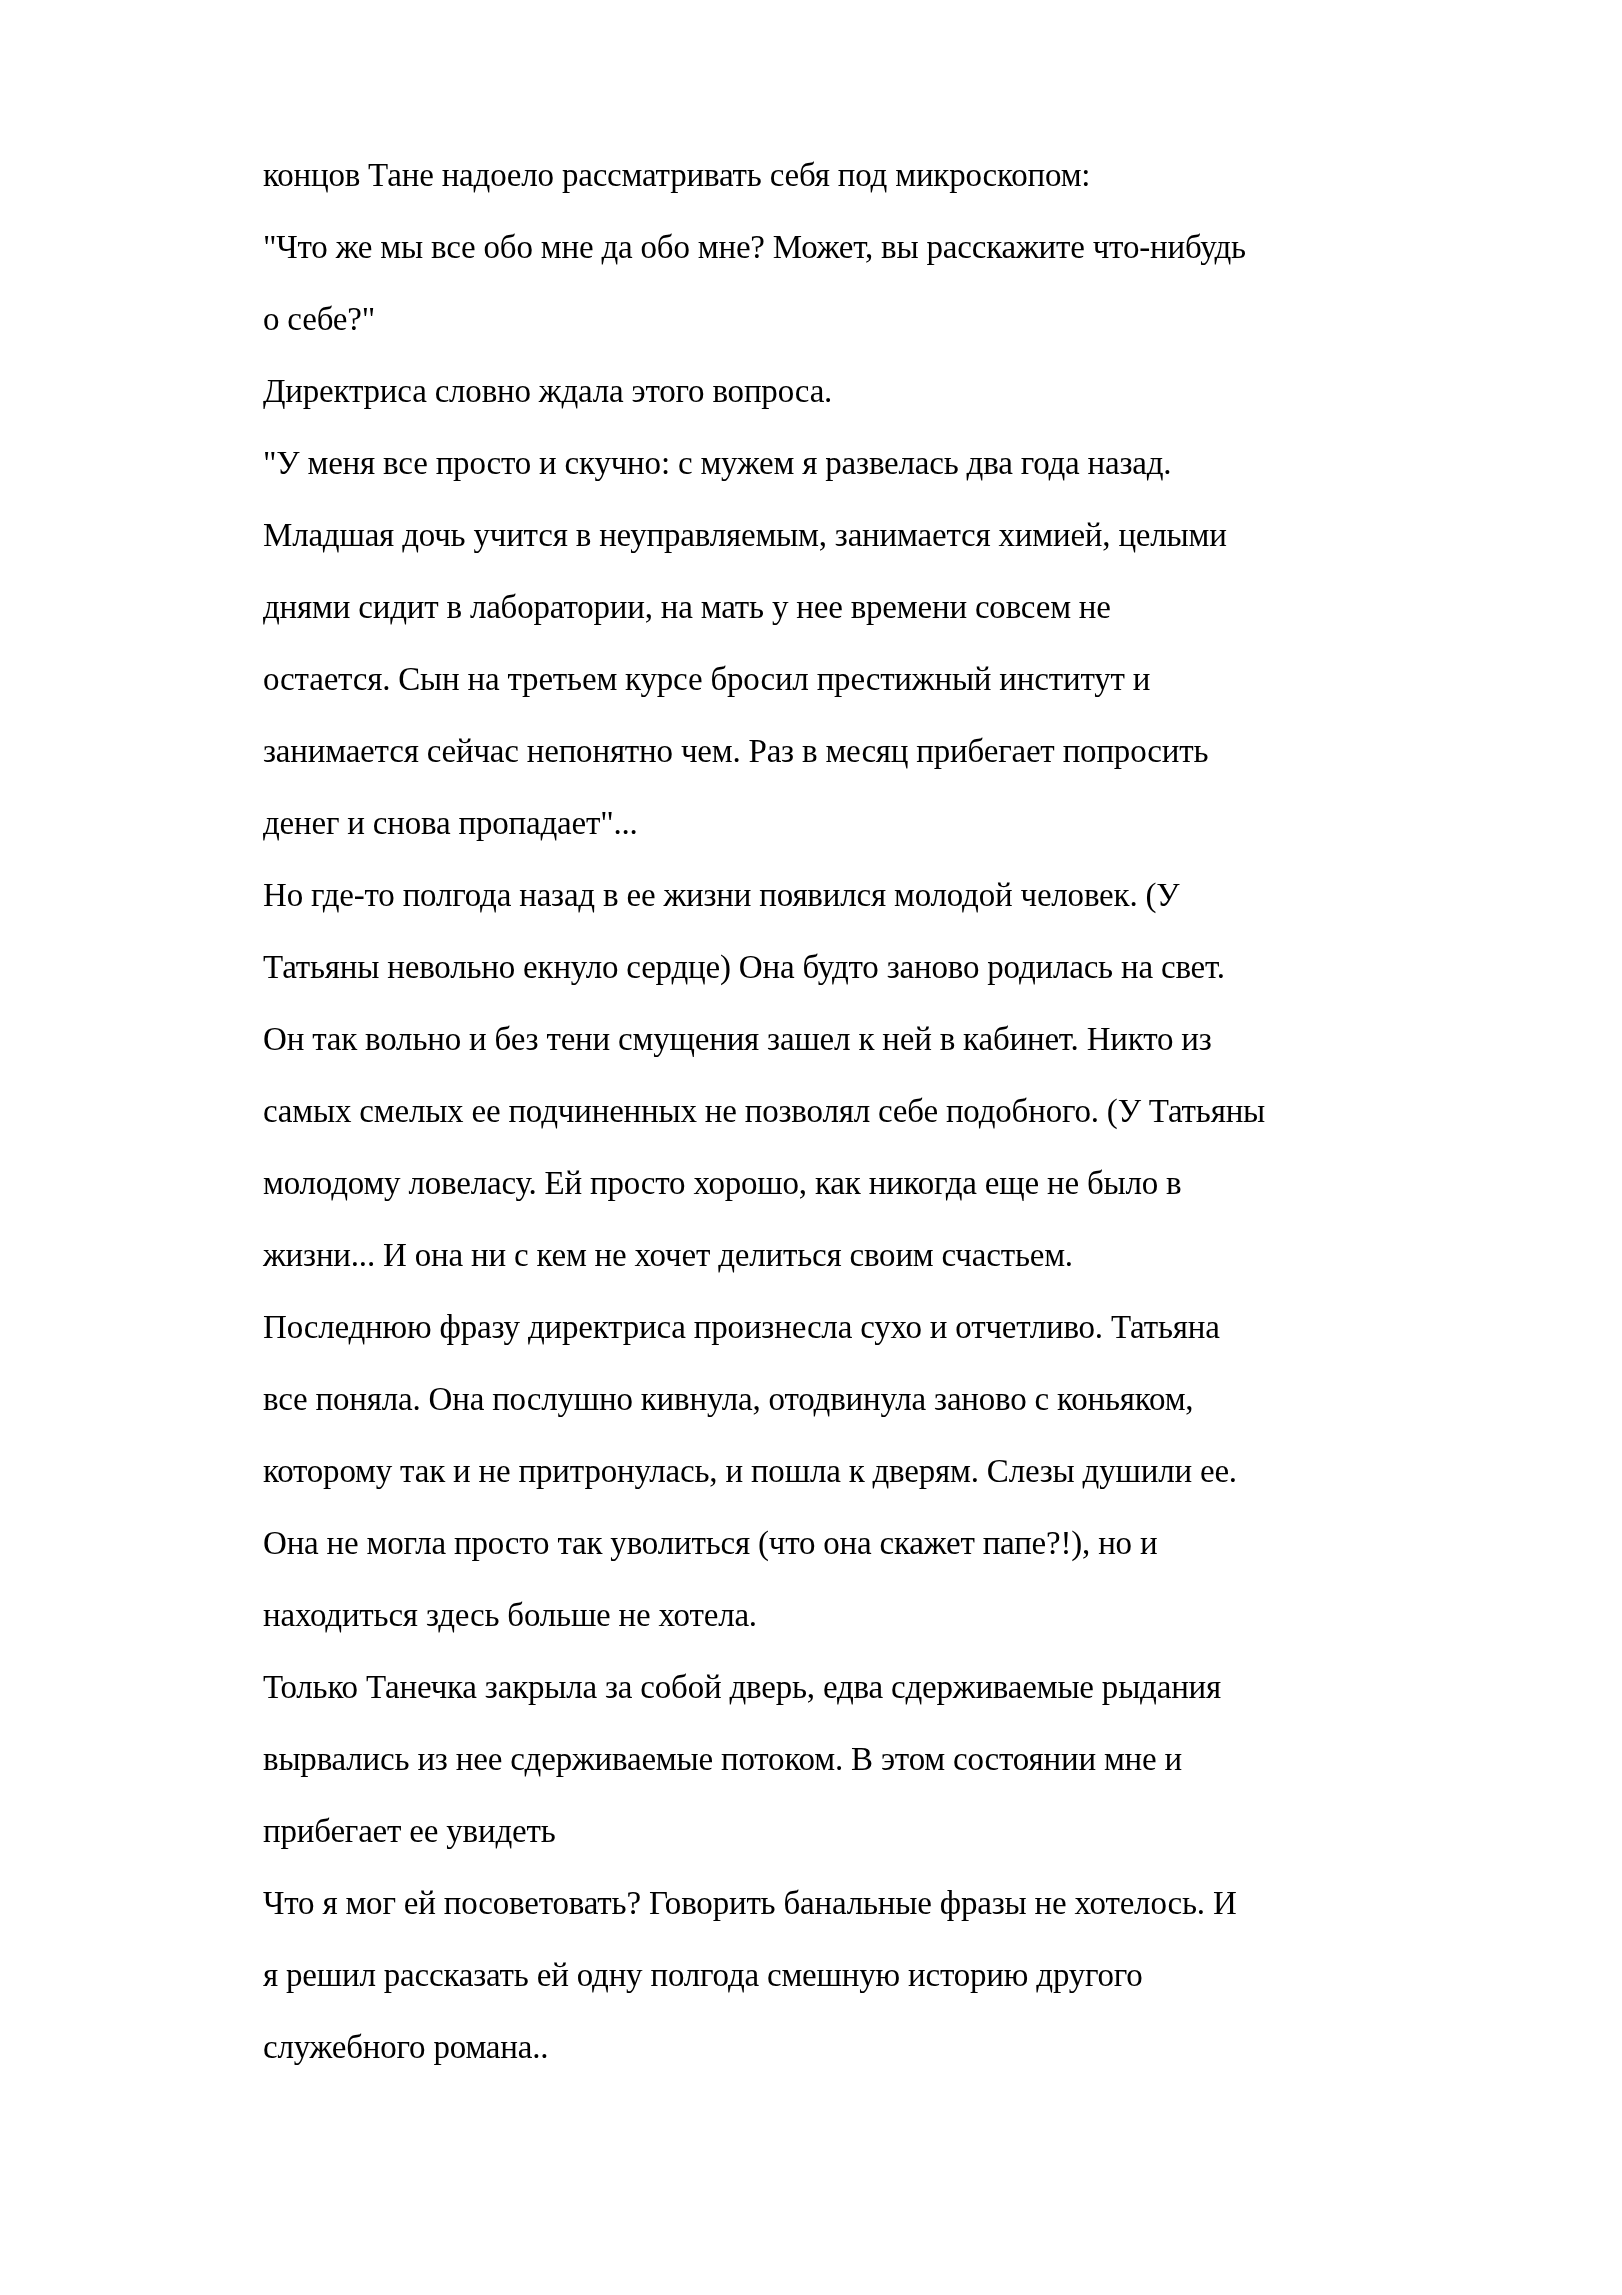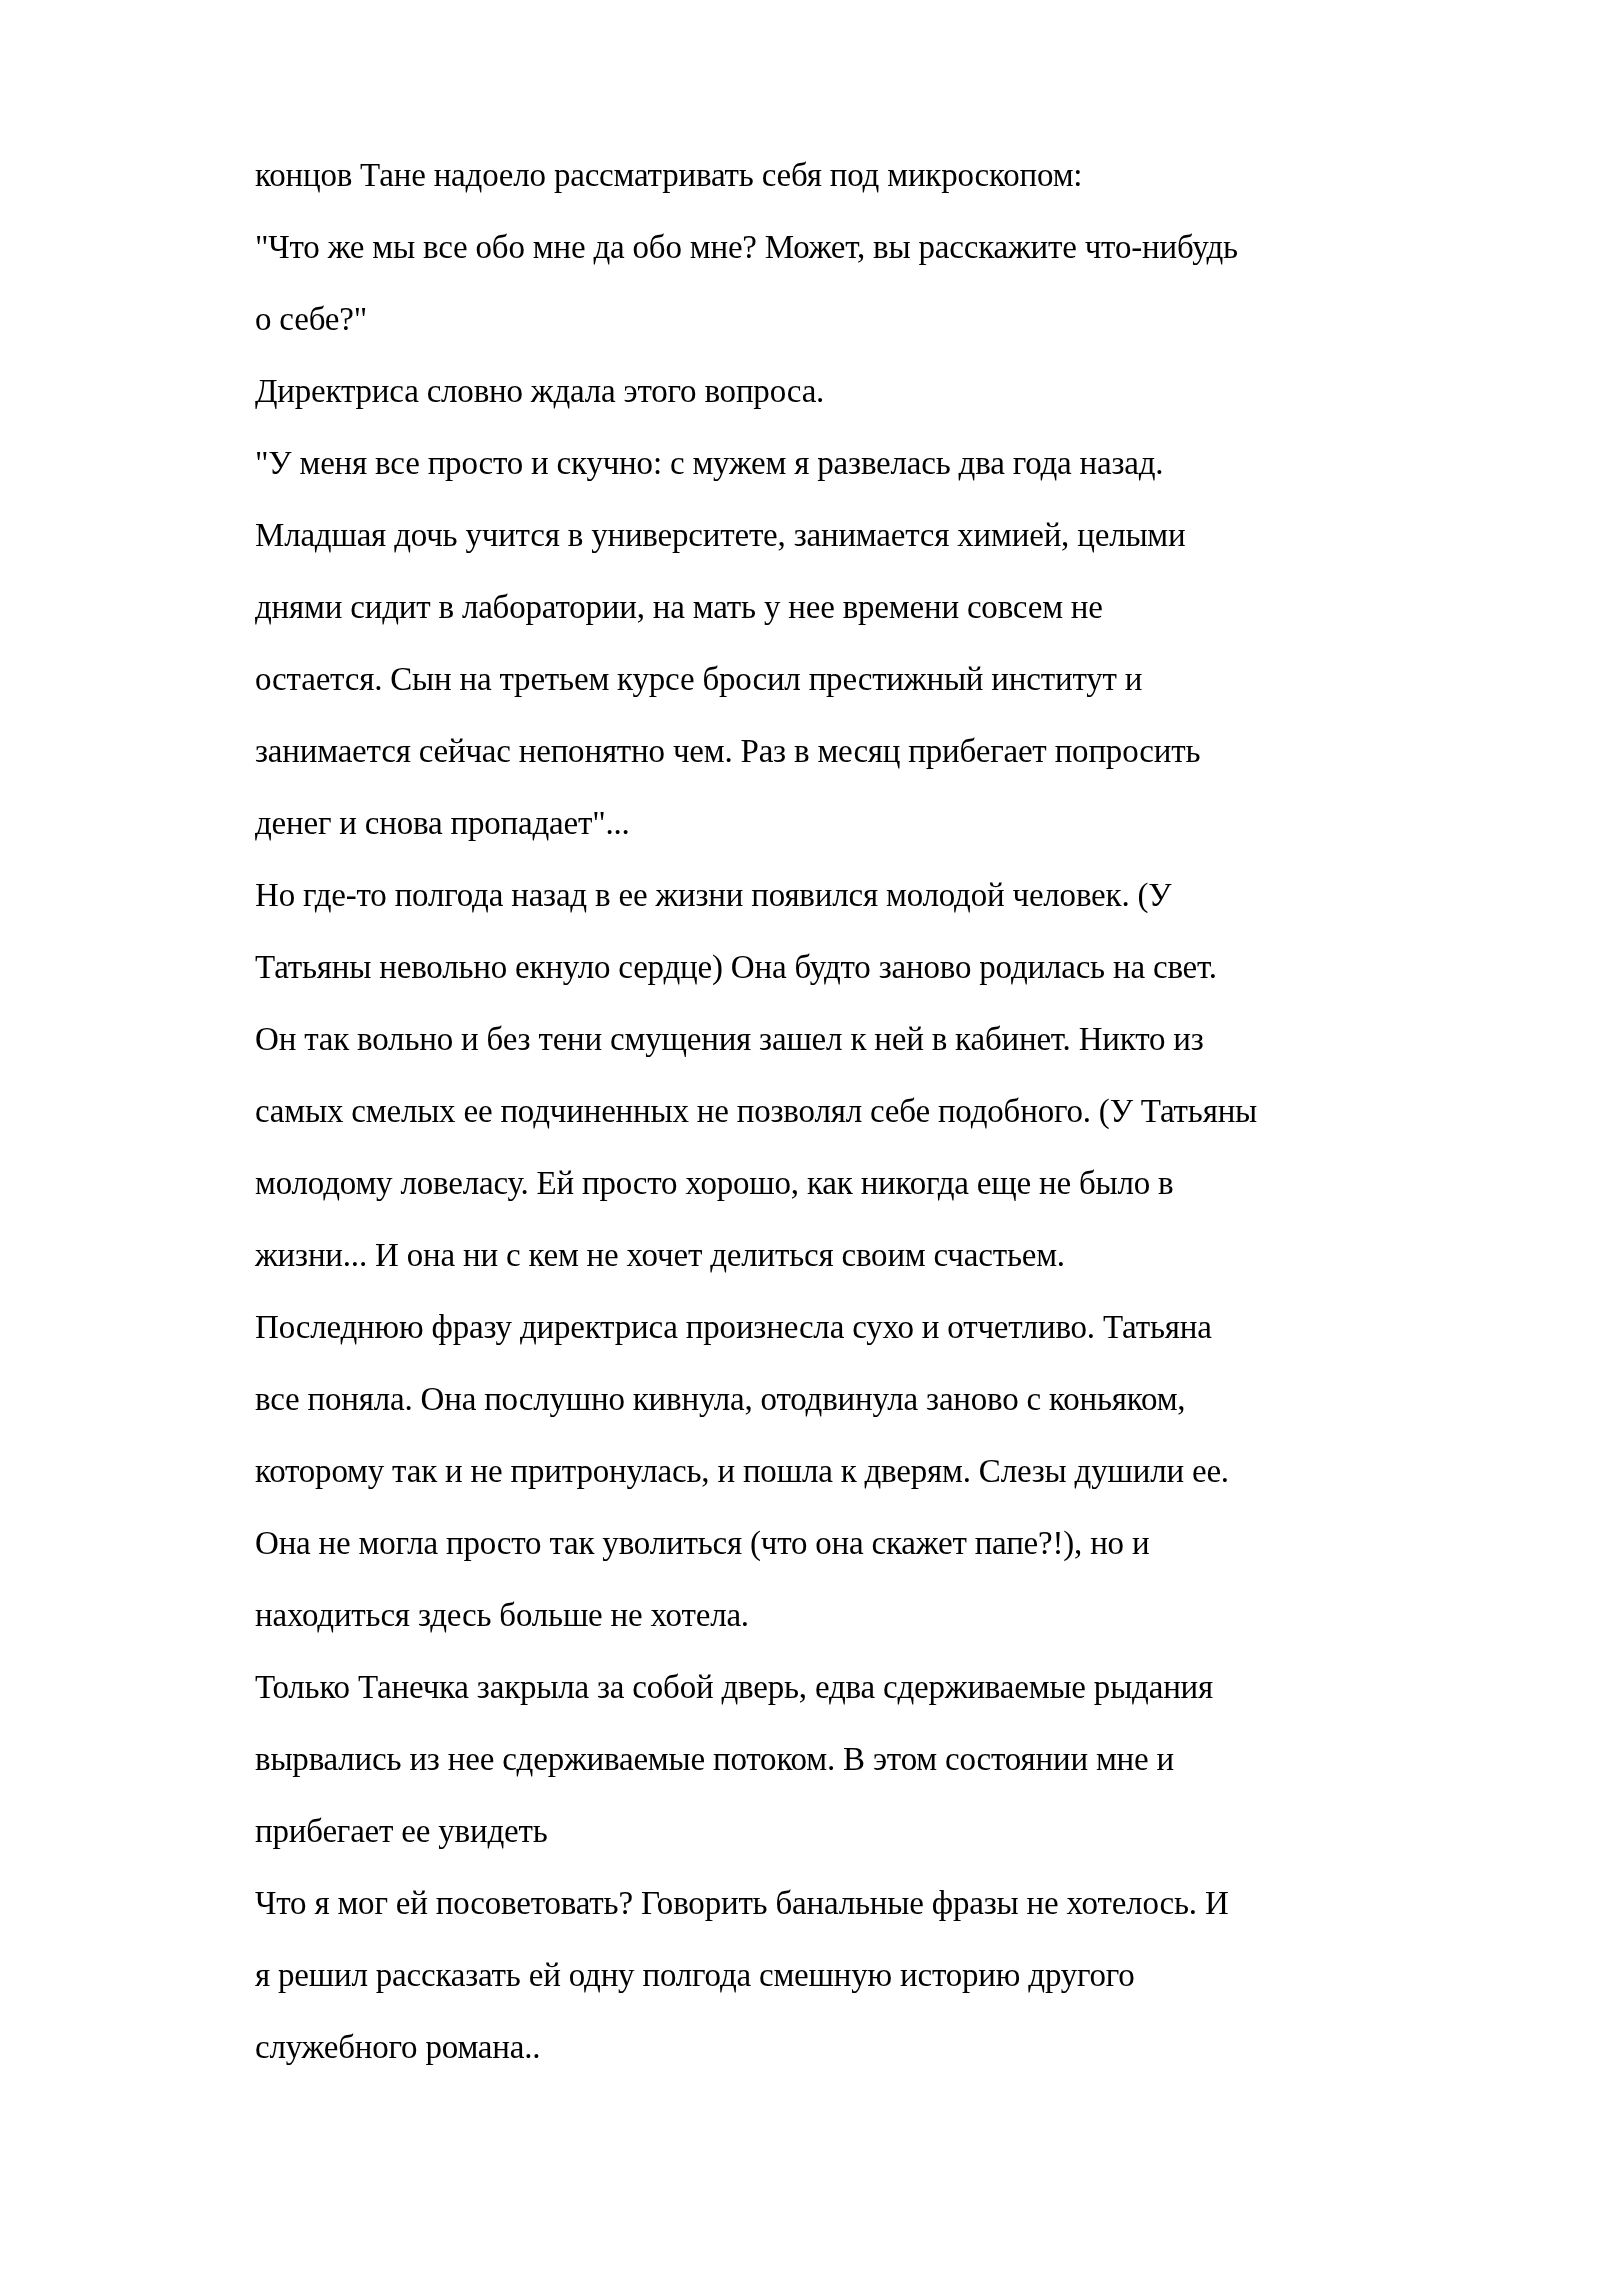--- a/index.html
+++ b/index.html
@@ -6,20 +6,21 @@
     margin: 0;
     padding: 0;
     background: #ffffff;
   }
   .sheet {
     position: relative;
     width: 1440px;
     height: 2295px;
     background: #ffffff;
     overflow: hidden;
+    margin-left: 8px;
   }
   .text-block {
     position: absolute;
     left: 255px;
     top: 139px;
     width: 1165px;
   }
   .line {
     font-family: "Liberation Serif", "DejaVu Serif", serif;
     font-size: 33px;
@@ -33,21 +34,21 @@
 </head>
 <body>
 
 <div class="sheet">
   <div class="text-block">
       <div class="line">концов Тане надоело рассматривать себя под микроскопом:</div>
       <div class="line">"Что же мы все обо мне да обо мне? Может, вы расскажите что-нибудь</div>
       <div class="line">о себе?"</div>
       <div class="line">Директриса словно ждала этого вопроса.</div>
       <div class="line">"У меня все просто и скучно: с мужем я развелась два года назад.</div>
-      <div class="line">Младшая дочь учится в университете, занимается химией, целыми</div>
+      <div class="line">Младшая дочь учится в неуправляемым, занимается химией, целыми</div>
       <div class="line">днями сидит в лаборатории, на мать у нее времени совсем не</div>
       <div class="line">остается. Сын на третьем курсе бросил престижный институт и</div>
       <div class="line">занимается сейчас непонятно чем. Раз в месяц прибегает попросить</div>
       <div class="line">денег и снова пропадает"...</div>
       <div class="line">Но где-то полгода назад в ее жизни появился молодой человек. (У</div>
       <div class="line">Татьяны невольно екнуло сердце) Она будто заново родилась на свет.</div>
       <div class="line">Он так вольно и без тени смущения зашел к ней в кабинет. Никто из</div>
       <div class="line">самых смелых ее подчиненных не позволял себе подобного. (У Татьяны</div>
       <div class="line">молодому ловеласу. Ей просто хорошо, как никогда еще не было в</div>
       <div class="line">жизни... И она ни с кем не хочет делиться своим счастьем.</div>

